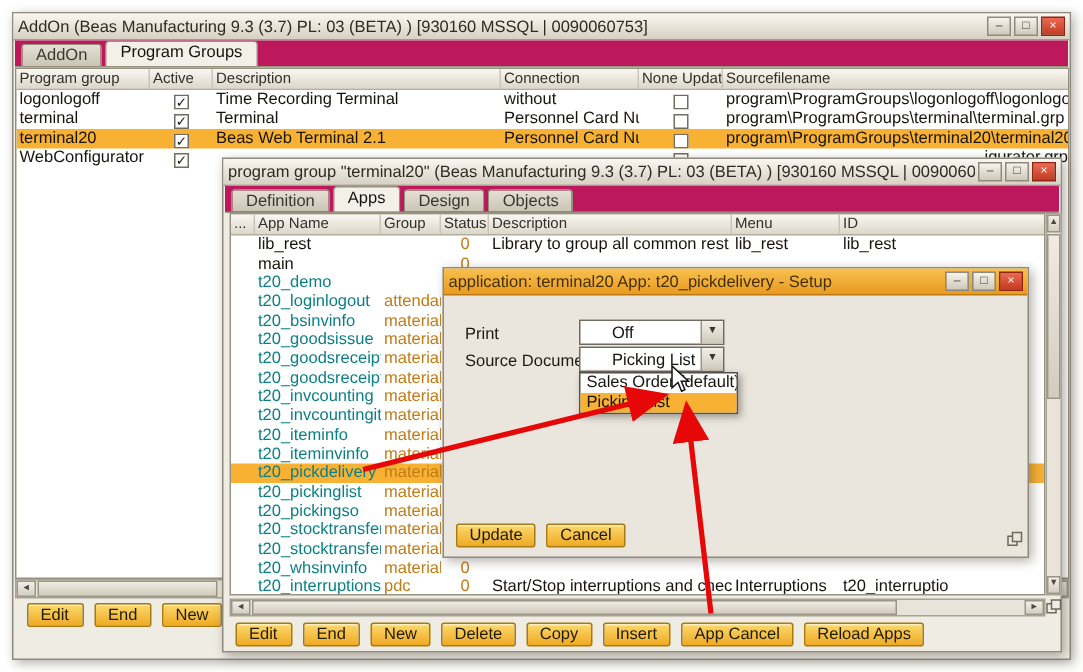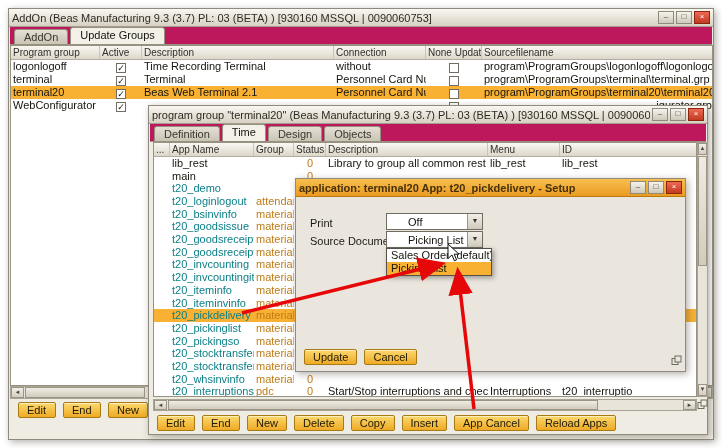--- a/index.html
+++ b/index.html
@@ -5,21 +5,21 @@
   *{margin:0;padding:0;box-sizing:border-box}
   html,body{width:722px;height:448px}
   body{position:relative;background:#fff;font-family:"Liberation Sans","DejaVu Sans",sans-serif;font-size:11px;color:#16140e;overflow:hidden}
   .window{position:absolute;background:#efece4;border:1px solid #8e8a7e;box-shadow:2px 2px 7px rgba(60,55,40,.4)}
   #main-window{left:8px;top:8px;width:706px;height:432px}
   #apps-window{left:148px;top:105px;width:560px;height:330px}
   #setup-dialog{left:295px;top:178px;width:391px;height:194px;background:#eae6dd}
   .titlebar{height:18px;display:flex;align-items:center;gap:2px;padding:0 3px;background:linear-gradient(#faf7f1,#d7d1c3);border-bottom:1px solid #a39d8f}
   .titlebar .title{flex:1;white-space:nowrap;overflow:hidden;color:#2e2b24}
   #setup-dialog .titlebar{background:linear-gradient(#f8c050,#ea9a20);border-bottom:1px solid #b97a10}
-  #setup-dialog .titlebar .title{color:#45300a;font-weight:bold}
+  #setup-dialog .titlebar .title{color:#45300a;font-weight:normal}
   .winbtn{width:16px;height:13px;flex:0 0 auto;background:linear-gradient(#f6f3ec,#cfc9ba);border:1px solid #8e8a7e;font-size:8px;line-height:10px;text-align:center;color:#44403a}
   .winbtn.close{background:linear-gradient(#ec6a52,#c23a22);border-color:#8d2512;color:#fff}
   .tabstrip{position:absolute;left:1px;right:1px;top:18px;height:18px;display:flex;align-items:flex-end;gap:2px;padding:0 4px;background:#be185d;border-bottom:1px solid #97917f}
   .tab{padding:1px 9px 2px;height:15px;background:linear-gradient(#e5e0d4,#cac4b5);border:1px solid #97917f;border-bottom:none;border-radius:3px 3px 0 0;color:#3a372e;white-space:nowrap}
   .tab.active{background:#f3f0e8;height:17px;color:#14130e}
   .grid{position:absolute;background:#fff;border:1px solid #97917f;overflow:hidden}
   #main-grid{left:1px;top:36px;width:703px;height:341px}
   #apps-grid{left:4px;top:36px;width:544px;height:255px}
   .gridhead{display:flex;height:14px;background:linear-gradient(#f9f7f2,#dcd7ca);border-bottom:1px solid #b3ad9f}
   .hc{padding:1px 2px 0;border-right:1px solid #c9c4b6;white-space:nowrap;overflow:hidden;color:#33302a;font-size:10px;flex:0 0 auto}
@@ -70,21 +70,21 @@
 
 <div class="window" id="main-window">
   <div class="titlebar">
     <span class="title">AddOn (Beas Manufacturing 9.3 (3.7) PL: 03 (BETA) ) [930160 MSSQL | 0090060753]</span>
     <span class="winbtn">–</span>
     <span class="winbtn">□</span>
     <span class="winbtn close">×</span>
   </div>
   <div class="tabstrip" id="main-tabs">
       <div class="tab">AddOn</div>
-      <div class="tab active">Update Groups</div>
+      <div class="tab active">Program Groups</div>
     </div>
   <div class="grid" id="main-grid">
     <div class="gridhead" id="main-grid-head">
         <div class="hc mw-name">Program group</div>
         <div class="hc mw-active">Active</div>
         <div class="hc mw-desc">Description</div>
         <div class="hc mw-conn">Connection</div>
         <div class="hc mw-none">None Update</div>
         <div class="hc mw-src">Sourcefilename</div>
       </div>
@@ -153,21 +153,21 @@
 
 <div class="window" id="apps-window">
   <div class="titlebar">
     <span class="title">program group "terminal20" (Beas Manufacturing 9.3 (3.7) PL: 03 (BETA) ) [930160 MSSQL | 0090060753]</span>
     <span class="winbtn">–</span>
     <span class="winbtn">□</span>
     <span class="winbtn close">×</span>
   </div>
   <div class="tabstrip" id="apps-tabs">
       <div class="tab">Definition</div>
-      <div class="tab active">Time</div>
+      <div class="tab active">Apps</div>
       <div class="tab">Design</div>
       <div class="tab">Objects</div>
     </div>
   <div class="grid" id="apps-grid">
     <div class="gridhead" id="apps-grid-head">
         <div class="hc aw-dots">...</div>
         <div class="hc aw-app">App Name</div>
         <div class="hc aw-group">Group</div>
         <div class="hc aw-status">Status</div>
         <div class="hc aw-desc">Description</div>

